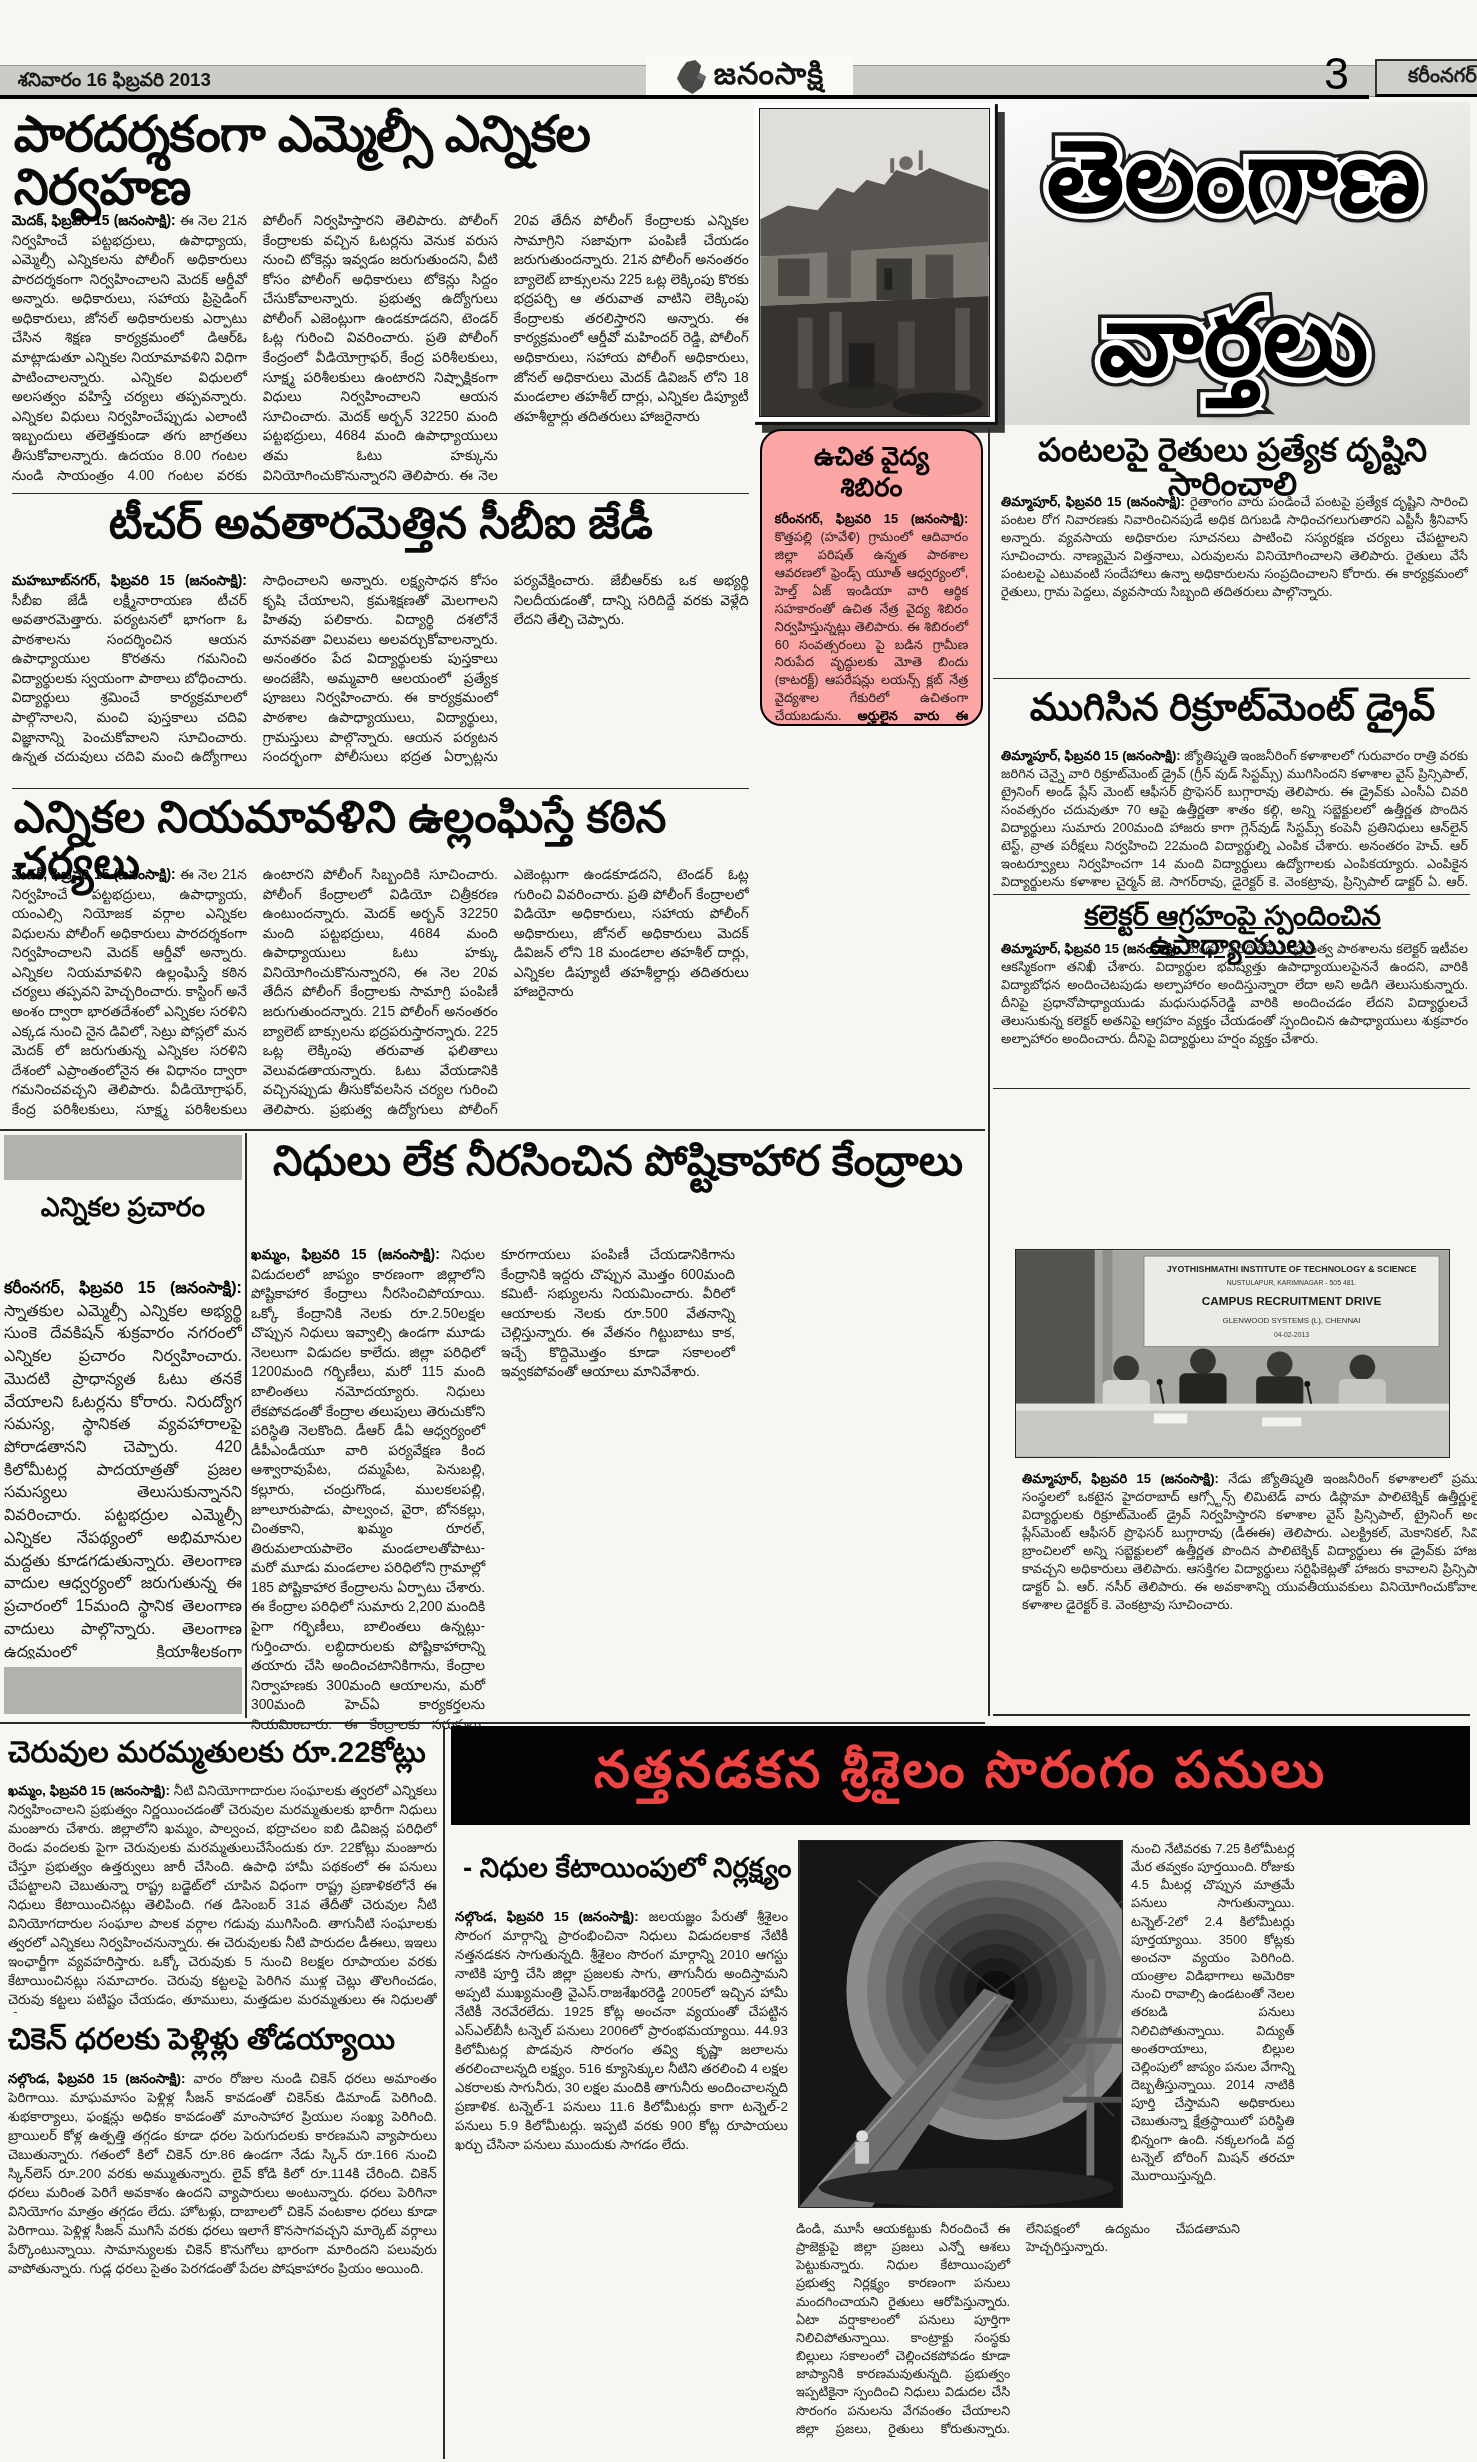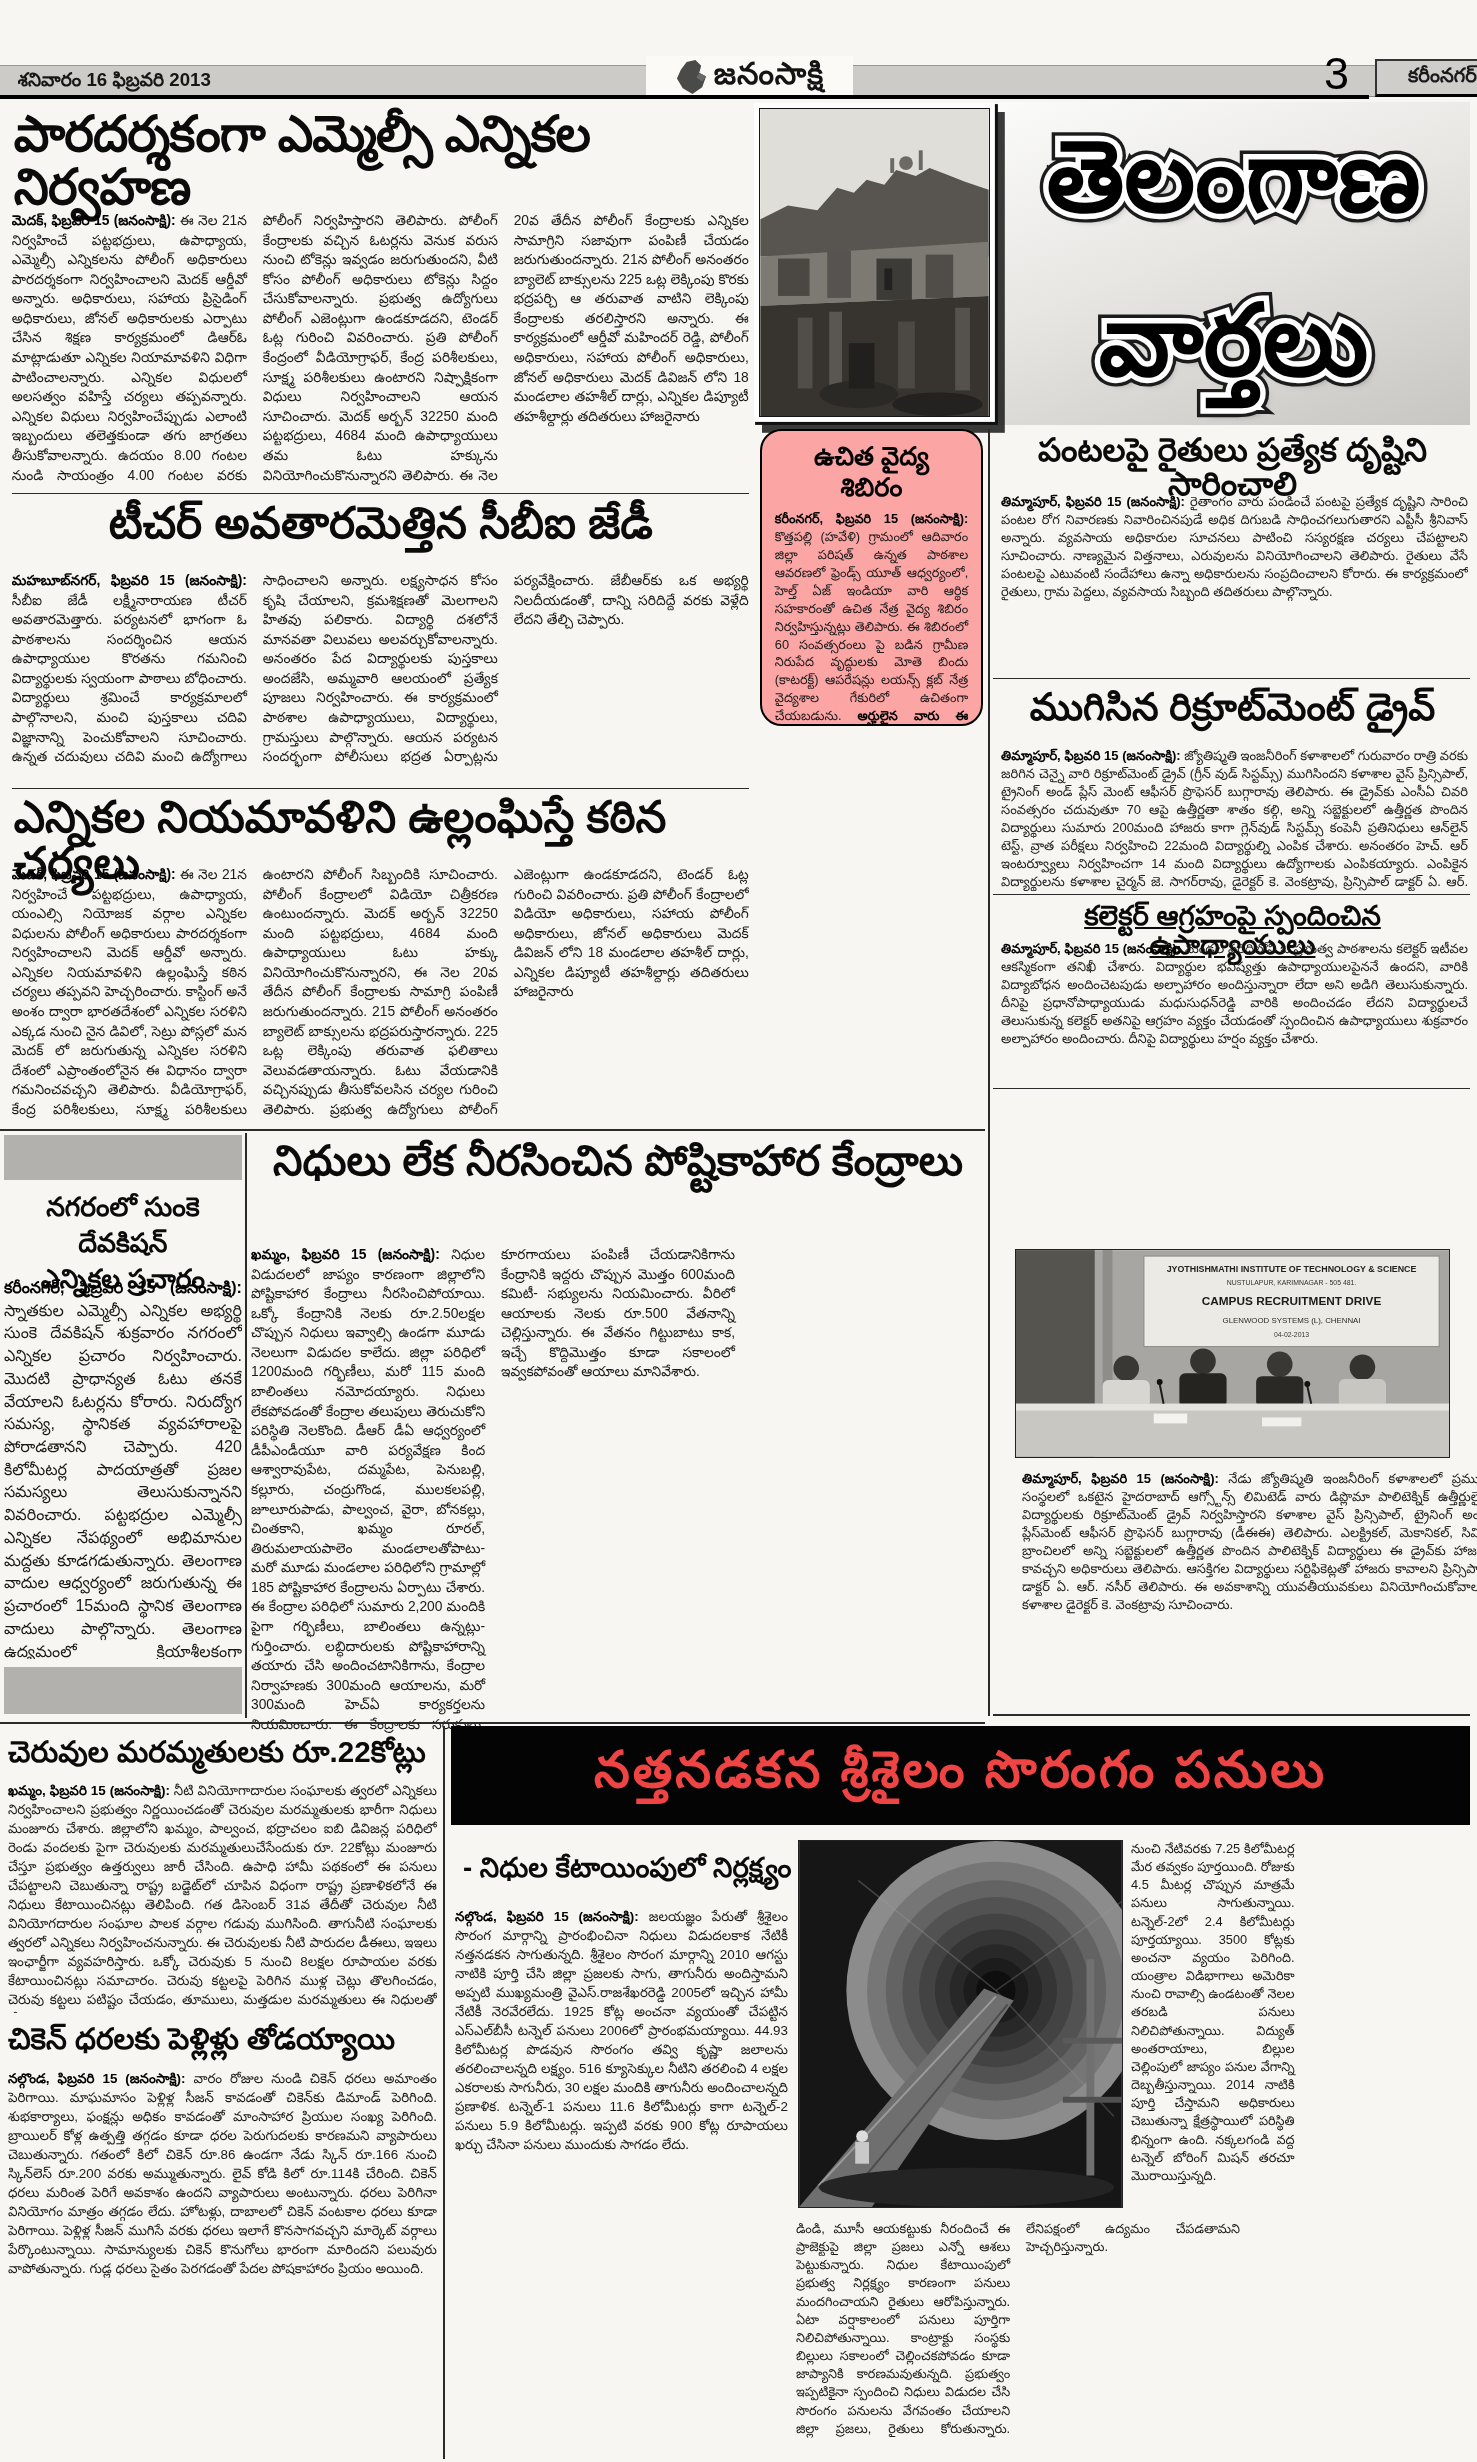--- a/index.html
+++ b/index.html
@@ -194,21 +194,20 @@
 
 <h2 class="abs hl center" style="left:251px;top:1139px;width:734px;font-size:42px;margin:0;">నిధులు లేక నీరసించిన పోష్టికాహార కేంద్రాలు</h2>
 <div class="abs body-txt cols3" style="left:251px;top:1221px;width:734px;height:493px;margin-top:24px;">
   <span class="dateline">ఖమ్మం, ఫిబ్రవరి 15 (జనంసాక్షి):</span>
   <span>నిధుల విడుదలలో జాప్యం కారణంగా జిల్లాలోని పోష్టికాహార కేంద్రాలు నీరసించిపోయాయి. ఒక్కో కేంద్రానికి నెలకు రూ.2.50లక్షల చొప్పున నిధులు ఇవ్వాల్సి ఉండగా మూడు నెలలుగా విడుదల కాలేదు. జిల్లా పరిధిలో 1200మంది గర్భిణీలు, మరో 115 మంది బాలింతలు నమోదయ్యారు. నిధులు లేకపోవడంతో కేంద్రాల తలుపులు తెరుచుకోని పరిస్థితి నెలకొంది. డీఆర్ డీఏ ఆధ్వర్యంలో డీపీఎండీయూ వారి పర్యవేక్షణ కింద ఆశ్వారావుపేట, దమ్మపేట, పెనుబల్లి, కల్లూరు, చంద్రుగొండ, ములకలపల్లి, జూలూరుపాడు, పాల్వంచ, వైరా, బోనకల్లు, చింతకాని, ఖమ్మం రూరల్, తిరుమలాయపాలెం మండలాలతోపాటు- మరో మూడు మండలాల పరిధిలోని గ్రామాల్లో 185 పోష్టికాహార కేంద్రాలను ఏర్పాటు చేశారు. ఈ కేంద్రాల పరిధిలో సుమారు 2,200 మందికి పైగా గర్భిణీలు, బాలింతలు ఉన్నట్లు- గుర్తించారు. లబ్ధిదారులకు పోష్టికాహారాన్ని తయారు చేసి అందించటానికిగాను, కేంద్రాల నిర్వాహణకు 300మంది ఆయాలను, మరో 300మంది హెచ్ఏ కార్యకర్తలను నియమించారు. ఈ కేంద్రాలకు సరుకులు, కూరగాయలు పంపిణీ చేయడానికిగాను కేంద్రానికి ఇద్దరు చొప్పున మొత్తం 600మంది కమిటీ- సభ్యులను నియమించారు. వీరిలో ఆయాలకు నెలకు రూ.500 వేతనాన్ని చెల్లిస్తున్నారు. ఈ వేతనం గిట్టుబాటు కాక, ఇచ్చే కొద్దిమొత్తం కూడా సకాలంలో ఇవ్వకపోవంతో ఆయాలు మానివేశారు.</span>
 </div>
 
 <div class="abs rule-v" style="left:245px;top:1133px;height:585px;width:1.5px;"></div>
 <div class="abs gray-ph" style="left:3.9px;top:1135px;width:238px;height:45px;"></div>
 <h3 class="abs hl center" style="left:3.9px;top:1190px;width:238px;font-size:26.6px;margin:0;line-height:1.35;">
-  <span style="display:block;">నగరంలో సుంకె దేవకిషన్</span>
   <span style="display:block;">ఎన్నికల ప్రచారం</span>
 </h3>
 <div class="abs body-txt" style="left:3.9px;top:1277px;width:238px;height:382px;font-size:16px;">
   <span class="dateline">కరీంనగర్, ఫిబ్రవరి 15 (జనంసాక్షి):</span>
   <span>స్నాతకుల ఎమ్మెల్సీ ఎన్నికల అభ్యర్థి సుంకె దేవకిషన్ శుక్రవారం నగరంలో ఎన్నికల ప్రచారం నిర్వహించారు. మొదటి ప్రాధాన్యత ఓటు తనకే వేయాలని ఓటర్లను కోరారు. నిరుద్యోగ సమస్య, స్థానికత వ్యవహారాలపై పోరాడతానని చెప్పారు. 420 కిలోమీటర్ల పాదయాత్రతో ప్రజల సమస్యలు తెలుసుకున్నానని వివరించారు. పట్టభద్రుల ఎమ్మెల్సీ ఎన్నికల నేపథ్యంలో అభిమానుల మద్దతు కూడగడుతున్నారు. తెలంగాణ వాదుల ఆధ్వర్యంలో జరుగుతున్న ఈ ప్రచారంలో 15మంది స్థానిక తెలంగాణ వాదులు పాల్గొన్నారు. తెలంగాణ ఉద్యమంలో క్రియాశీలకంగా వ్యవహరించిన వారికి అండగా ఉంటానని హామీ ఇచ్చారు. అనంతరం తెలంగాణ అంబేద్కర్ సంఘం జిల్లా అధ్యక్షులు అమర్‌నాథ్, బంటు రాంరాజ్, నెర్నెళ్ల మహేందర్, మాడిశెట్టి శ్రీనివాస్ తదితరులు పాల్గొన్నారు.</span>
 </div>
 <div class="abs gray-ph" style="left:3.9px;top:1667px;width:238px;height:47px;"></div>
 <div class="abs rule-h" style="left:0;top:1722px;width:985px;height:2px;"></div>
 
 <h3 class="abs hl" style="left:7.9px;top:1736px;width:428px;font-size:29.6px;margin:0;">చెరువుల మరమ్మతులకు రూ.22కోట్లు</h3>

